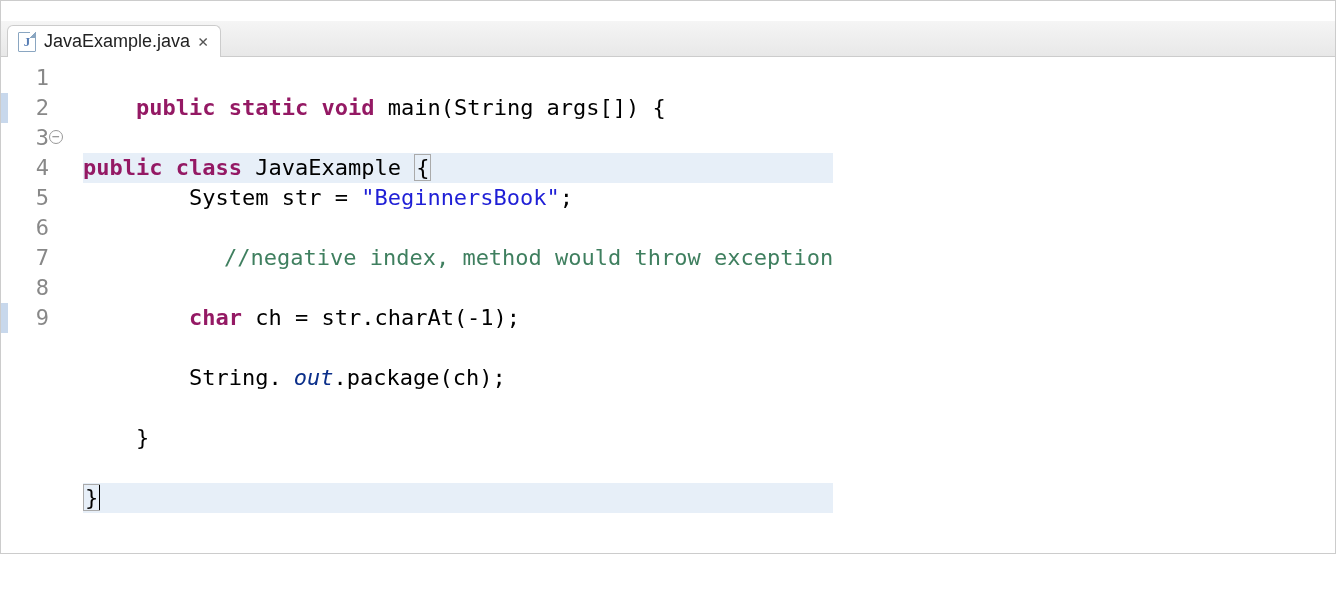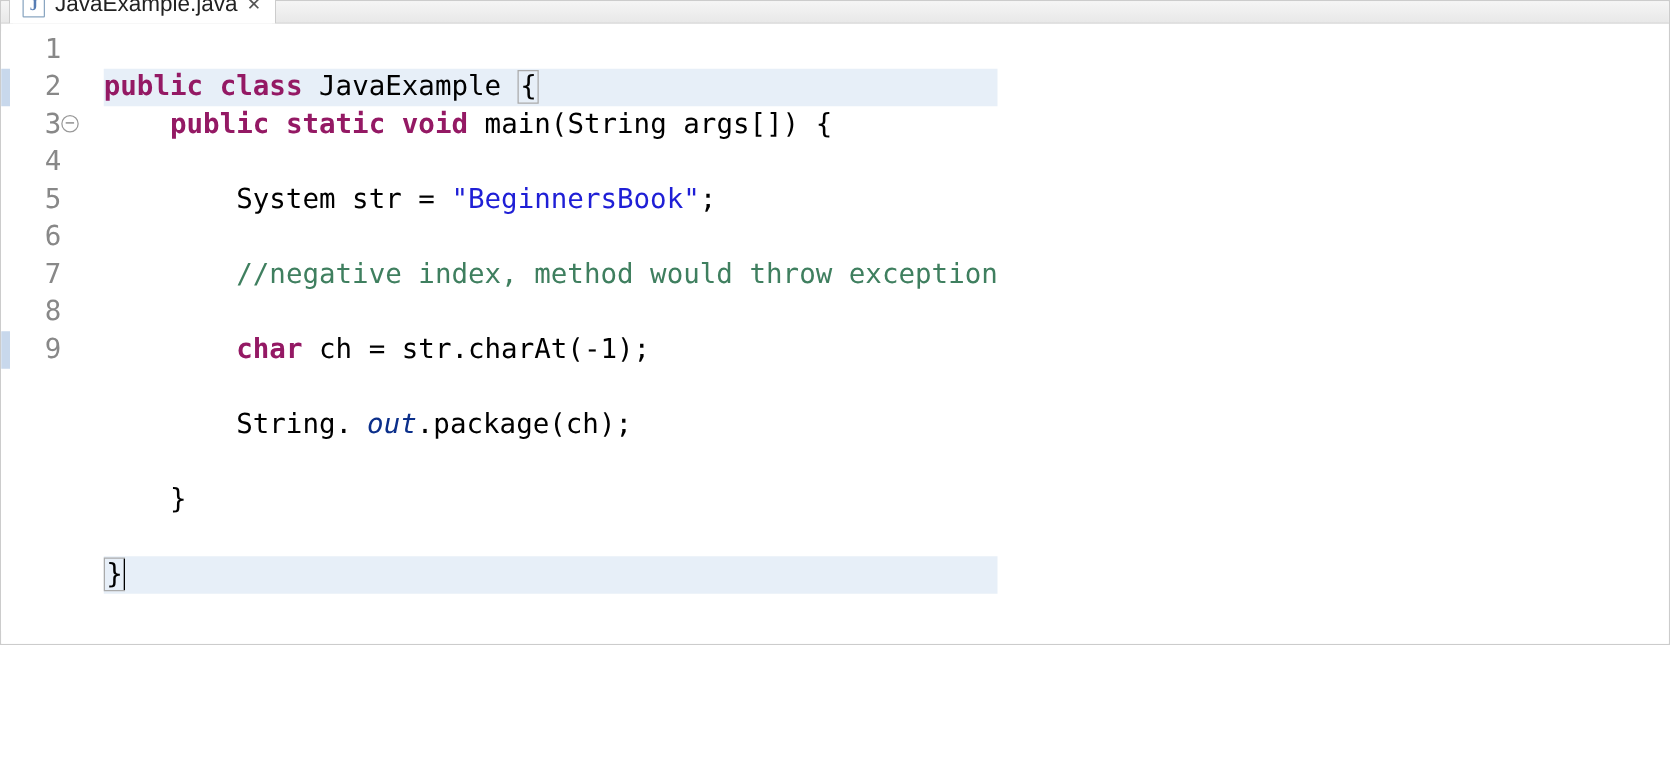--- a/index.html
+++ b/index.html
@@ -8,25 +8,26 @@
     background: #fff;
     width: 1336px;
     height: 606px;
     overflow: hidden;
   }
   .editor-pane {
     border: 1px solid #ccc;
     background: #fff;
   }
   .tab-bar {
-    height: 18px;
+    height: 36px;
     background: linear-gradient(#f5f5f5,#e8e8e8);
     border-bottom: 1px solid #ccc;
     display: flex;
     align-items: flex-end;
+    margin-top: 20px;
   }
   .tab {
     display: flex;
     align-items: center;
     gap: 8px;
     background: #fff;
     border: 1px solid #ccc;
     border-bottom: none;
     border-top-left-radius: 6px;
     border-top-right-radius: 6px;
@@ -100,21 +101,21 @@
     text-align: center;
     color: #888;
   }
   .fold-col { width: 22px; flex-shrink: 0; }
   .code { white-space: pre; padding-left: 4px; }
   .code .row { height: 30px; }
   .hl-line-1 { background: #e7eff8; display: inline-block; width: 100%; }
   .hl-line-2 { background: #e7eff8; display: inline-block; width: 100%; }
   .kw { color: #941964; font-weight: bold; }
   .str { color: #1f1fd6; }
-  .cmt { color: #3f7f5f; }
+  .cmt { color: #3f7f5f; margin-left: 35px; }
   .field { color: #0b2f8a; font-style: italic; margin-left: 12px; }
   .brace-match { border: 1px solid #aaa; padding: 0 1px; }
   .caret { border-left: 1px solid #000; margin-left: -1px; }
   .margin-hl {
     position: absolute;
     left: 0; width: 7px; height: 30px;
     background: #c8d8ec;
   }
 </style>
 </head>
@@ -140,22 +141,22 @@
       <div class="ln"><span>3</span><span class="fold">−</span></div>
       <div class="ln"><span>4</span></div>
       <div class="ln"><span>5</span></div>
       <div class="ln"><span>6</span></div>
       <div class="ln"><span>7</span></div>
       <div class="ln"><span>8</span></div>
       <div class="ln"><span>9</span></div>
     </div>
     <div class="fold-col"></div>
     <div class="code">
+<div class="row"><span>    </span><span class="kw">public</span> <span class="kw">static</span> <span class="kw">void</span><span> main(String args[]) {</span></div>
 <div class="row hl-line-1"><span class="kw">public</span> <span class="kw">class</span><span> JavaExample </span><span class="brace-match">{</span></div>
-<div class="row"><span>    </span><span class="kw">public</span> <span class="kw">static</span> <span class="kw">void</span><span> main(String args[]) {</span></div>
 <div class="row"><span>        System str = </span><span class="str">"BeginnersBook"</span><span>;</span></div>
 <div class="row"><span>        </span><span class="cmt">//negative index, method would throw exception</span></div>
 <div class="row"><span>        </span><span class="kw">char</span><span> ch = str.charAt(-1);</span></div>
 <div class="row"><span>        String.</span><span class="field">out</span><span>.package(ch);</span></div>
 <div class="row"><span>    }</span></div>
 <div class="row hl-line-2"><span class="brace-match">}</span><span class="caret"></span></div>
     </div>
   </div>
 </div>
 

